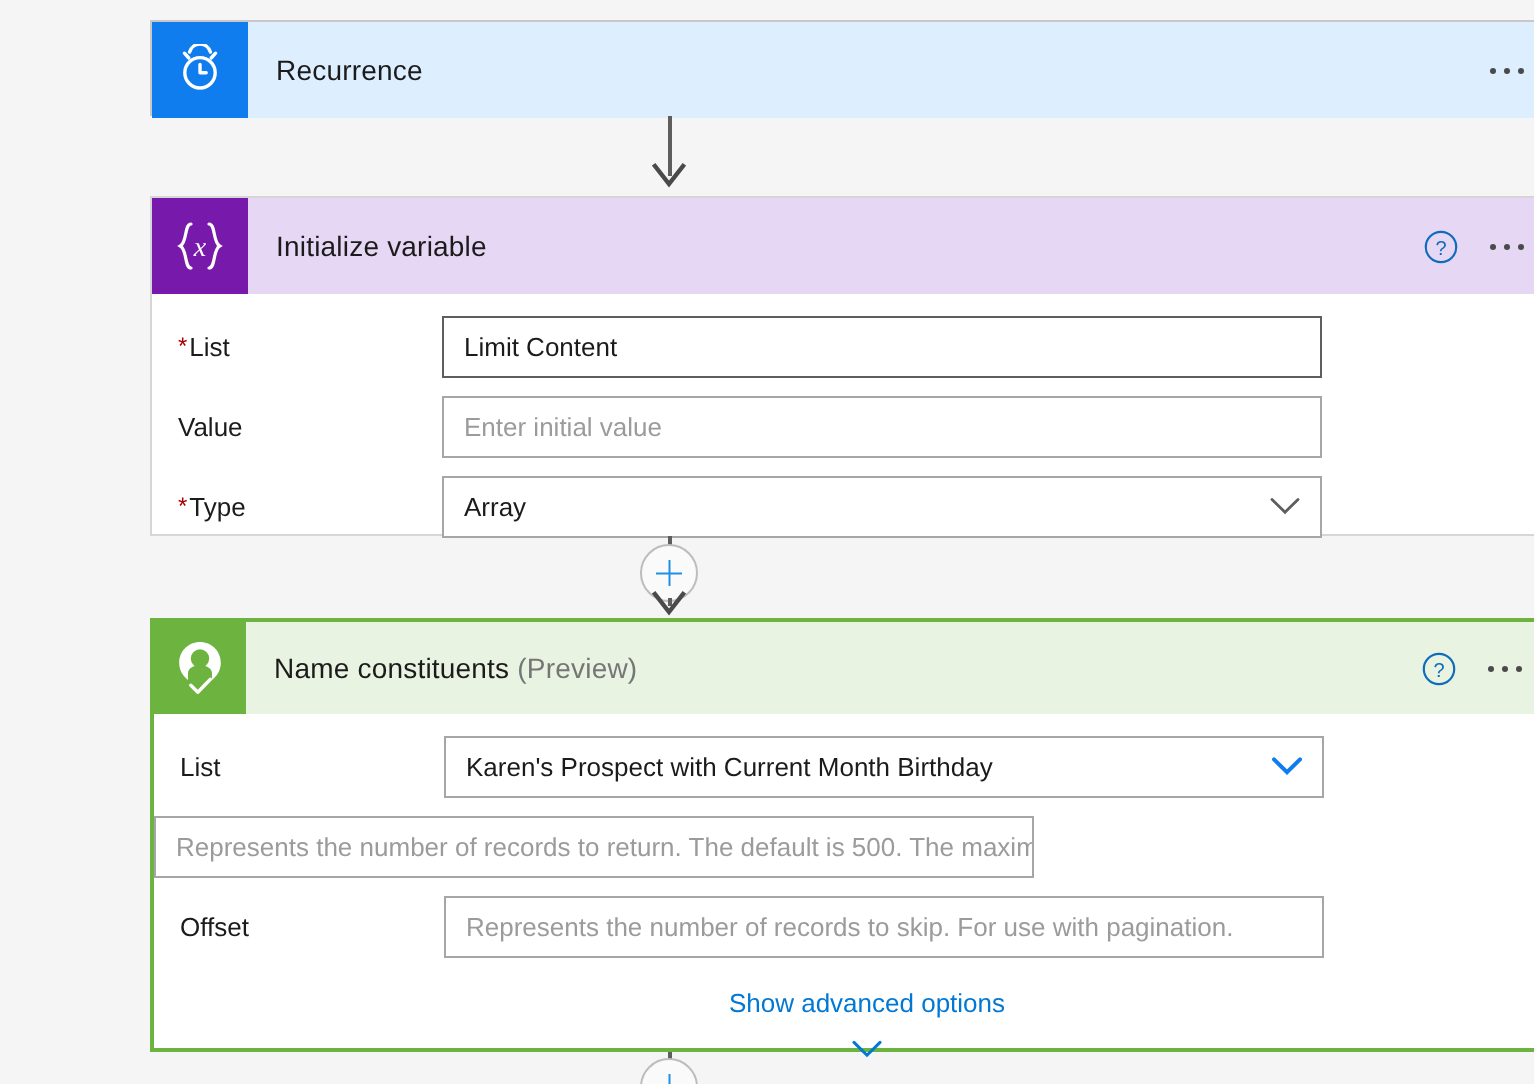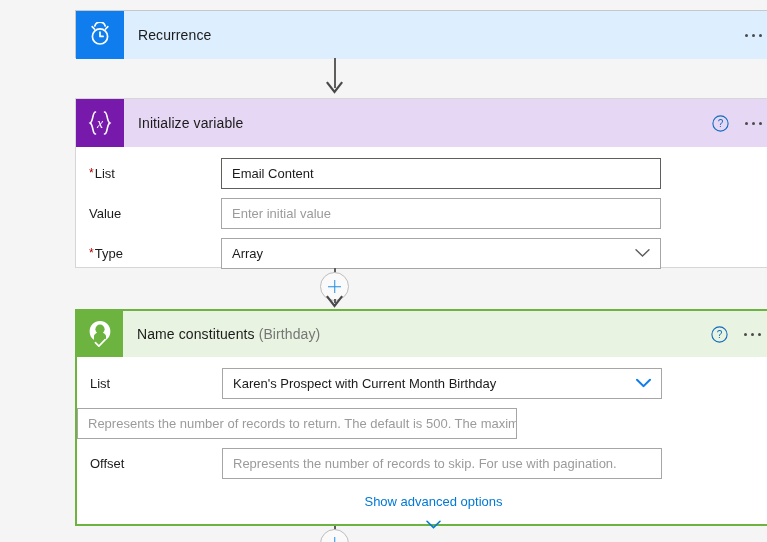--- a/index.html
+++ b/index.html
@@ -288,21 +288,21 @@
           </div>
       </div>
     </div>
     <div class="card-body">
 
       <div class="form-row">
         <div class="field-label">
           <span class="req">*</span><span>List</span>
         </div>
         <div class="field-control strong">
-          <span class="field-text">Email Content</span>
+          <span class="field-text">Limit Content</span>
         </div>
       </div>
 
       <div class="form-row">
         <div class="field-label">
           <span>Value</span>
         </div>
         <div class="field-control light">
           <span class="field-text placeholder">Enter initial value</span>
         </div>
@@ -340,21 +340,21 @@
     <div class="card-header">
       <div class="card-icon">
         <svg width="30" height="32" viewBox="0 0 30 32" aria-hidden="true">
           <path d="M15 3 C9.2 3 4.6 7.6 4.6 13.4 C4.6 17.4 6.6 20.2 9.0 22.0 L9.0 18.6 C9.0 16.1 11.7 14.6 15 14.6 C18.3 14.6 21 16.1 21 18.6 L21 22.0 C23.4 20.2 25.4 17.4 25.4 13.4 C25.4 7.6 20.8 3 15 3 Z" fill="#ffffff"></path>
           <circle cx="15" cy="11.2" r="4.6" fill="#6cb33f"></circle>
           <path d="M10.4 24.6 L13.9 28.1 L20.2 21.6" fill="none" stroke="#ffffff" stroke-width="1.7" stroke-linecap="round" stroke-linejoin="round"></path>
         </svg>
       </div>
       <div class="card-title">
         <span>Name constituents</span>
-        <span class="preview">(Birthday)</span>
+        <span class="preview">(Preview)</span>
       </div>
       <div class="header-actions">
         <span>
           <svg class="help-icon" viewBox="0 0 17 17" aria-hidden="true">
             <circle cx="8.5" cy="8.5" r="7.6" fill="none" stroke="#0f6cbd" stroke-width="1.1"></circle>
             <text x="8.5" y="12.3" font-family="'Liberation Sans', sans-serif" font-size="10" fill="#0f6cbd" text-anchor="middle">?</text>
           </svg>
         </span>
         <div class="ellipsis">
             <i></i>

